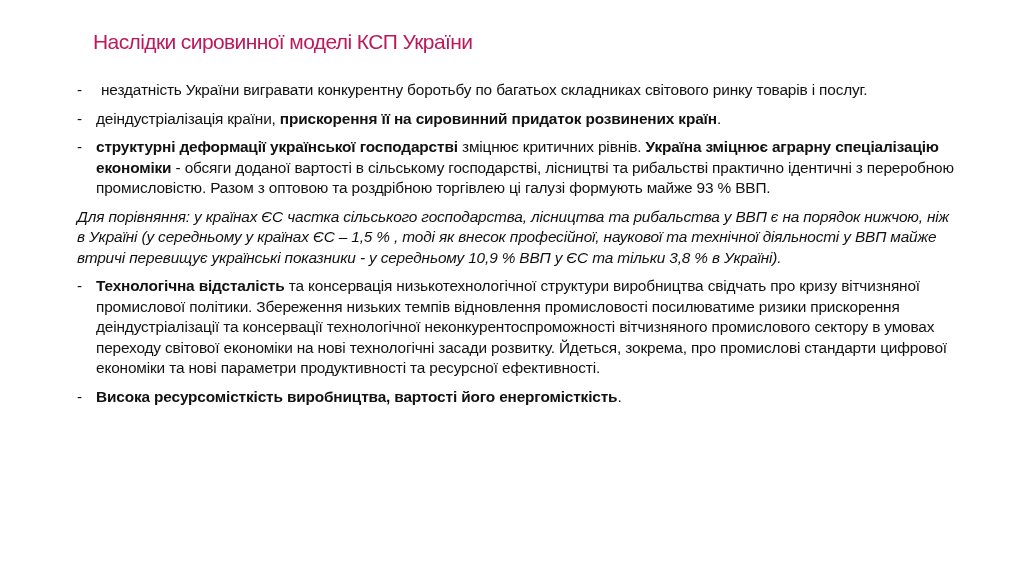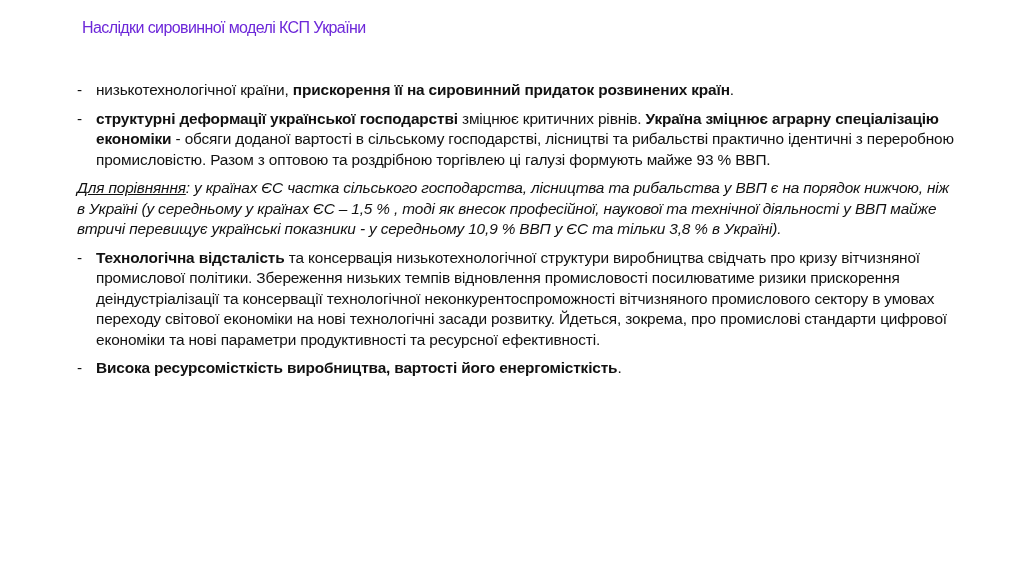--- a/index.html
+++ b/index.html
@@ -12,25 +12,25 @@
       height: 574px;
       position: relative;
       overflow: hidden;
       font-family: "Liberation Sans", "DejaVu Sans", sans-serif;
       color: #111111;
     }
     .slide-title {
       position: absolute;
       left: 77px;
       top: 14px;
-      font-size: 16px;
+      font-size: 21px;
       letter-spacing: -0.6px;
       font-weight: normal;
-      margin: 5px;
-      color: #6d28d9;
+      margin: 16px;
+      color: #be185d;
     }
     .content {
       position: absolute;
       left: 77px;
       top: 80px;
       width: 880px;
       font-size: 15.4px;
       line-height: 20.5px;
       letter-spacing: -0.15px;
     }
@@ -54,35 +54,37 @@
     .bullet.first .dash {
       position: static;
       display: inline-block;
       width: 24px;
     }
     .note {
       font-style: italic;
       margin: 0 0 8px 0;
     }
     .note .u {
-      text-decoration: underline;
     }
     b { font-weight: bold; }
   </style>
 </head>
 <body>
 
 <h1 class="slide-title">Наслідки сировинної моделі КСП України</h1>
 
 <div class="content">
 
+  <div class="para bullet first">
+    <span class="dash">-</span><span>нездатність України вигравати конкурентну боротьбу по багатьох складниках світового ринку товарів і послуг.</span>
+  </div>
 
   <div class="para bullet">
     <span class="dash">-</span>
-    <span>низькотехнологічної країни, </span><b>прискорення її на сировинний придаток розвинених країн</b><span>.</span>
+    <span>деіндустріалізація країни, </span><b>прискорення її на сировинний придаток розвинених країн</b><span>.</span>
   </div>
 
   <div class="para bullet">
     <span class="dash">-</span>
     <b>структурні деформації української господарстві</b><span> зміцнює критичних рівнів. </span><b>Україна зміцнює аграрну спеціалізацію економіки</b><span> - обсяги доданої вартості в сільському господарстві, лісництві та рибальстві практично ідентичні з переробною промисловістю. Разом з оптовою та роздрібною торгівлею ці галузі формують майже 93 % ВВП.</span>
   </div>
 
   <div class="note">
     <span class="u">Для порівняння</span><span>: у країнах ЄС частка сільського господарства, лісництва та рибальства у ВВП є на порядок нижчою, ніж в Україні (у середньому у країнах ЄС – 1,5 % , тоді як внесок професійної, наукової та технічної діяльності у ВВП майже втричі перевищує українські показники - у середньому 10,9 % ВВП у ЄС та тільки 3,8 % в Україні).</span>
   </div>

